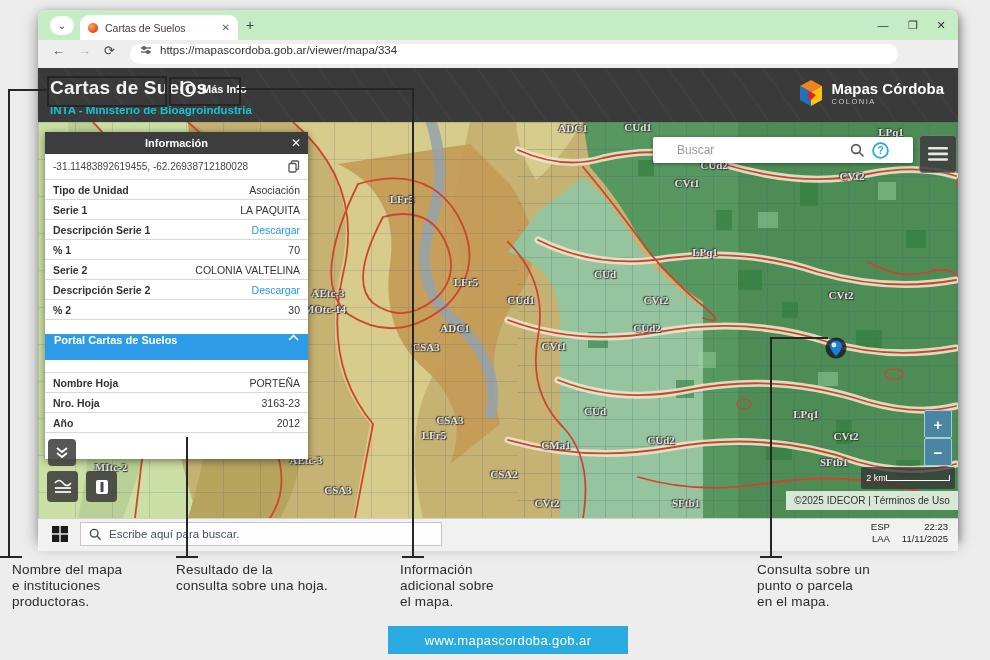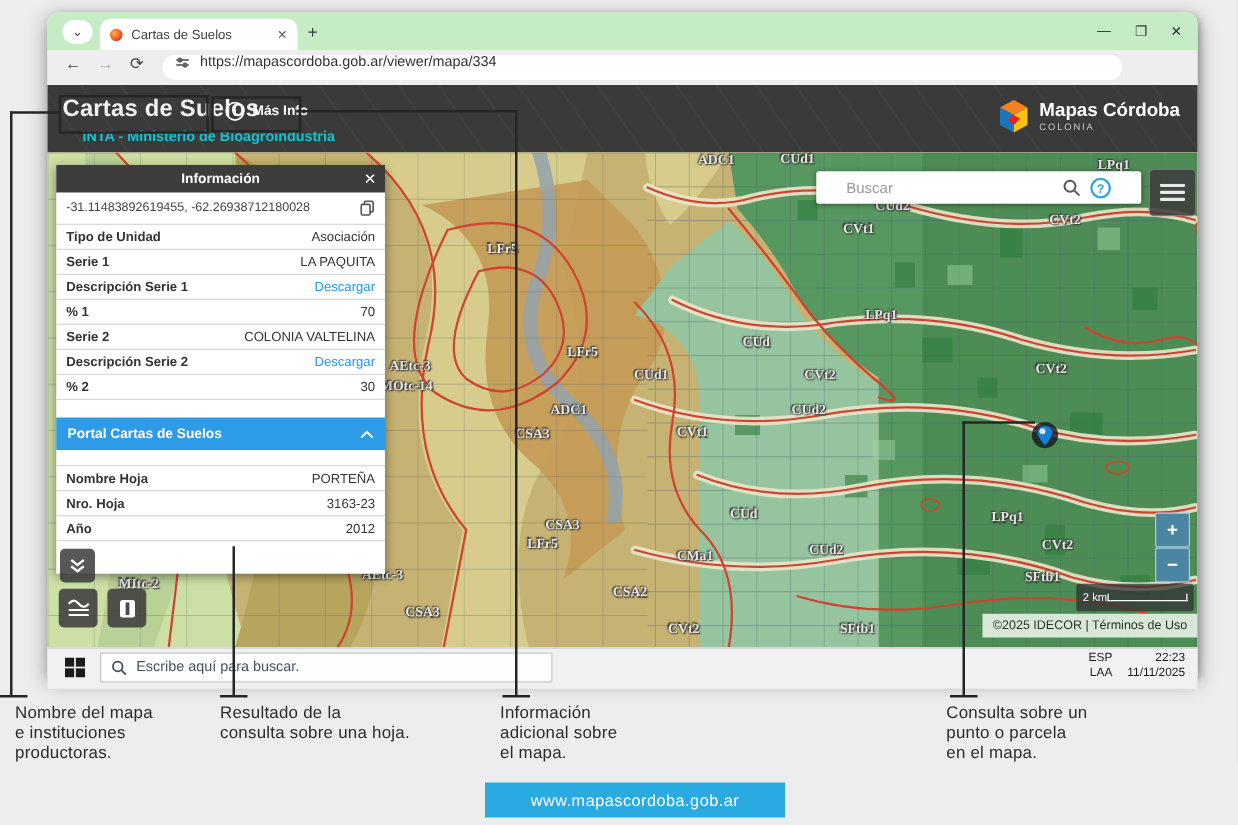--- a/index.html
+++ b/index.html
@@ -22,21 +22,21 @@
         font-size:11px;color:#333;}
   .urlbar{position:absolute;left:0;top:30px;width:100%;height:28px;background:#eeeeee;}
   .navic{position:absolute;top:33px;font-size:13px;color:#444;}
   .urlpill{position:absolute;left:92px;top:34px;width:768px;height:20px;background:#fff;border-radius:10px;
            display:flex;align-items:flex-start;padding:0 10px;box-sizing:border-box;}
   .urltext{font-size:11.5px;color:#333;margin-left:8px;}
   
   .appheader{position:absolute;left:0;top:58px;width:100%;height:54px;background:#3a3a3a;
      background-image:repeating-linear-gradient(55deg,rgba(255,255,255,.025) 0 2px,transparent 2px 26px);}
   .apptitle{position:absolute;left:12px;top:9px;font-size:19px;font-weight:bold;color:#f2f2f2;letter-spacing:.2px;}
-  .appsub{position:absolute;left:28px;top:36px;font-size:11.5px;font-weight:bold;color:#10c6d4;}
+  .appsub{position:absolute;left:12px;top:36px;font-size:11.5px;font-weight:bold;color:#10c6d4;}
   .masinfo{position:absolute;left:136px;top:12px;display:flex;align-items:center;color:#fff;background:none;border:none;}
   .masinfo .txt{font-size:11px;font-weight:bold;margin-left:6px;color:#fff;}
   .brand{position:absolute;right:14px;top:10px;display:flex;align-items:center;}
   .brandtxt .nm{font-size:15px;font-weight:bold;color:#fff;line-height:16px;}
   .brandtxt .sub{font-size:7.5px;letter-spacing:1.5px;color:#c9c9c9;}
   
   .maparea{position:absolute;left:0;top:112px;width:920px;height:396px;overflow:hidden;background:#c6b272;}
   .maparea svg.base{position:absolute;left:0;top:0;}
   .maplabel{position:absolute;font-family:"Liberation Serif",serif;font-weight:bold;font-size:11px;color:#e4e4e0;
             text-shadow:0 0 2px #3c3c3c,1px 1px 1px #3c3c3c,-1px -1px 1px #3c3c3c;transform:translate(-50%,-50%);white-space:nowrap;}
@@ -45,21 +45,21 @@
   .panelhead{height:22px;background:#3d3d3d;color:#fff;display:flex;align-items:center;}
   .panelhead .ttl{flex:1;text-align:center;font-weight:bold;font-size:11px;}
   .panelhead .x{width:24px;text-align:center;font-size:12px;}
   .coordrow{display:flex;align-items:center;padding:6px 8px;color:#444;font-size:10px;}
   .coordrow .c{flex:1;}
   .prow{display:flex;align-items:center;height:19px;border-top:1px solid #d9d9d9;padding:0 8px;}
   .prow:last-child{border-bottom:1px solid #d9d9d9;}
   .plabel{flex:1;font-weight:bold;color:#333;}
   .pvalue{color:#333;}
   .pvalue.link{color:#2196f3;}
-  .sectionbar{height:26px;background:#2e9be8;color:#fff;display:flex;align-items:center;padding:0 9px;margin-top:14px;font-weight:bold;font-size:11px;}
+  .sectionbar{height:26px;background:#2e9be8;color:#fff;display:flex;align-items:flex-start;padding:0 9px;margin-top:14px;font-weight:bold;font-size:11px;}
   .sectionbar .ttl{flex:1;}
   #section-rows{margin-top:12px;}
   .panelpad{height:26px;}
   
   .searchbar{position:absolute;left:615px;top:15px;width:260px;height:26px;background:#fff;border-radius:2px;
              box-shadow:0 1px 4px rgba(0,0,0,.4);display:flex;align-items:center;padding:0 24px;box-sizing:border-box;}
   .searchbar .ph{flex:1;font-size:12px;color:#9a9a9a;}
   .menubtn{position:absolute;left:881px;top:13px;width:36px;height:36px;background:rgba(62,62,62,.88);
            border:1px solid #777;border-radius:4px;display:flex;align-items:center;justify-content:center;}
   .sqbtn{position:absolute;background:rgba(58,58,58,.85);border-radius:4px;display:flex;align-items:center;justify-content:center;}

